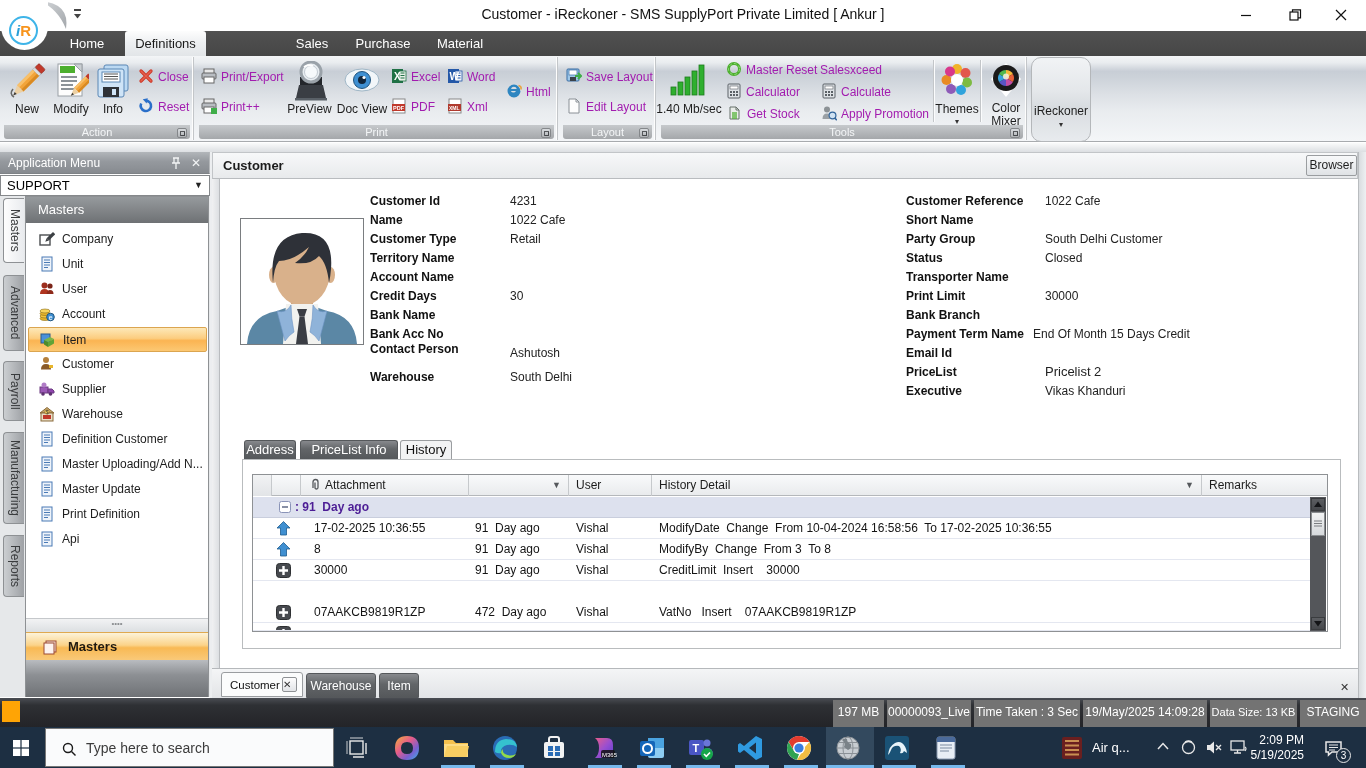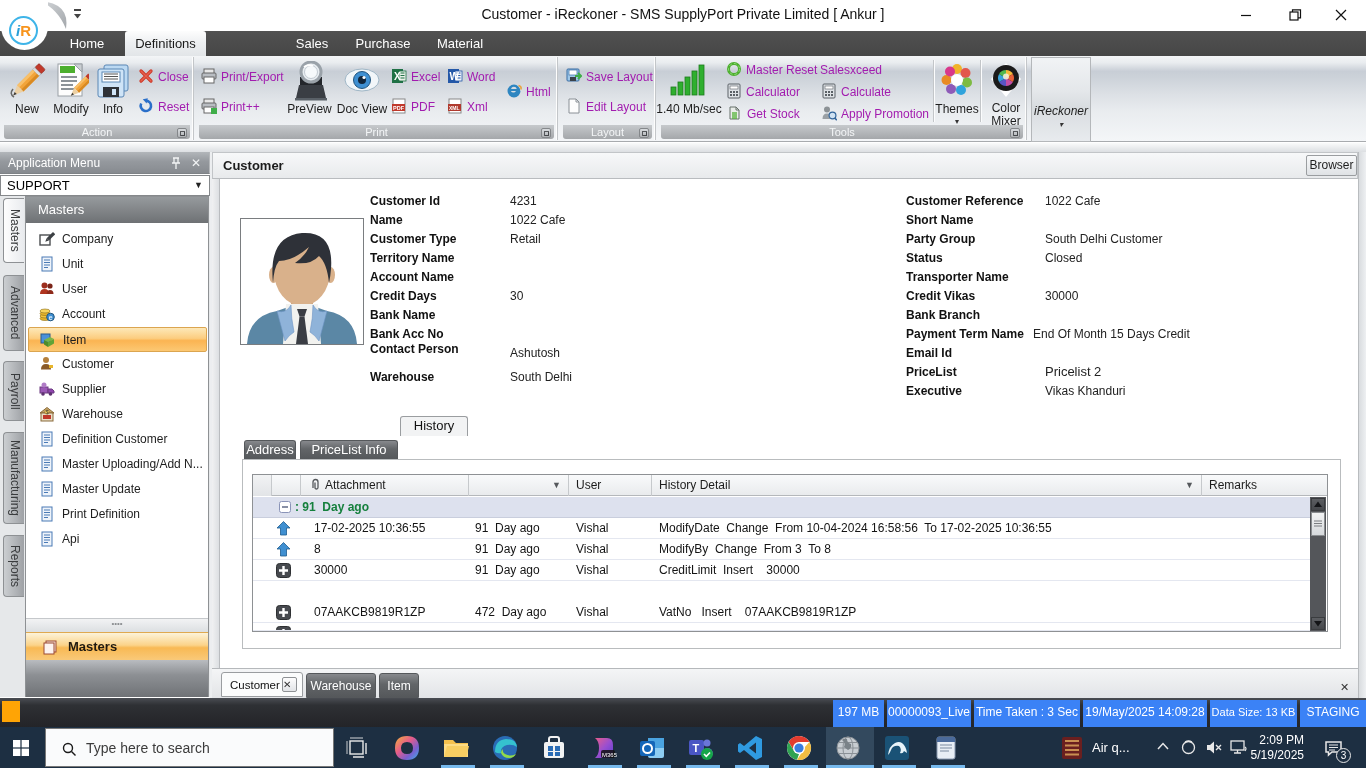--- a/index.html
+++ b/index.html
@@ -76,21 +76,21 @@
 .ggroup { background:#dde1ee; color:#5f646b; border-bottom:1px solid #c9cedd; }
 .gcell { position:absolute; top:0; height:21px; line-height:20px; white-space:nowrap; }
 #gscroll { position:absolute; right:1px; top:22px; width:16px; height:134px; background:#54565a; }
 
 #bottabs { left:212px; top:668px; width:1146px; height:30px; background:linear-gradient(#f4f5f6,#e2e4e7); border-top:1px solid #b5b8bb; }
 .btab { position:absolute; top:4px; height:25px; font-size:12px; text-align:center; border-radius:3px 3px 0 0; }
 .btab-dark { background:linear-gradient(#87898d,#626568 45%,#55585b); border:1px solid #55585b; color:#fff; line-height:24px; }
 #btab-cust { background:#fbfcfc; border:1px solid #9a9da0; color:#111; line-height:24px; }
 
 #statusbar { left:0; top:698px; width:1366px; height:29px; background:linear-gradient(#4a4d53,#2e3034 25%,#232428); }
-.oseg { position:absolute; top:700px; height:40px; background:#3b82f6; color:#fff; font-size:12px; text-align:center; line-height:24px; white-space:nowrap; overflow:hidden; }
+.oseg { position:absolute; top:700px; height:40px; background:#737373; color:#fff; font-size:12px; text-align:center; line-height:24px; white-space:nowrap; overflow:hidden; }
 #oicon { left:2px; top:701px; width:18px; height:21px; background:#ffa405; }
 
 #taskbar { left:0; top:727px; width:1366px; height:41px; background:#1d2f42; }
 #startbtn { left:13px; top:740px; width:16px; height:16px; }
 #searchbox { left:45px; top:728px; width:289px; height:39px; background:#fafbfc; border:1px solid #777; line-height:39px; color:#3c3c3c; font-size:14px; }
 .tico { position:absolute; top:734px; width:28px; height:28px; }
 .tunder { position:absolute; top:765px; height:3px; background:#76b9ed; }
 </style>
 </head>
 <body>
@@ -138,21 +138,21 @@
   </div>
 <div class="rgroup" style="left:197px; top:57px; width:361px;">
     <div class="rglabel">Print<span class="launcher"></span></div>
   </div>
 <div class="rgroup" style="left:561px; top:57px; width:95px;">
     <div class="rglabel">Layout<span class="launcher"></span></div>
   </div>
 <div class="rgroup" style="left:659px; top:57px; width:368px;">
     <div class="rglabel">Tools<span class="launcher"></span></div>
   </div>
-<div class="abs" style="left:1031px; top:57px; width:60px; height:85px; border:1px solid #b4b7ba; border-radius:0; background:linear-gradient(#f1f3f5,#e4e7ea 40%,#d8dce0 60%,#e8ebee);font-style:italic;">
+<div class="abs" style="left:1031px; top:57px; width:60px; height:85px; border:1px solid #b4b7ba; border-radius:10px; background:linear-gradient(#f1f3f5,#e4e7ea 40%,#d8dce0 60%,#e8ebee);">
   <div style="position:absolute; left:0; top:46px; width:100%; text-align:center; font-size:12px; color:#1e1e1e;">iReckoner</div>
   <div style="position:absolute; left:0; top:62px; width:100%; text-align:center; font-size:8px; color:#333;">▾</div>
 </div>
 
 <div class="bigbtn" style="left:5px; top:61px; width:44px;">
   <svg class="bicon" width="38" height="42" viewBox="0 0 38 42">
     <path d="M6 36 Q1 33 5 28" fill="none" stroke="#666" stroke-width="1.6"></path>
     <g transform="rotate(45 19 20)">
       <rect x="15" y="-1" width="9" height="6" rx="1.5" fill="#c0392b" stroke="#8e2a20" stroke-width="0.6"></rect>
       <rect x="15" y="5" width="9" height="3" fill="#d9dcdf" stroke="#9a9da0" stroke-width="0.5"></rect>
@@ -545,34 +545,34 @@
 <div class="fvalue" style="left:510px; top:368px;">South Delhi</div>
 
 <div class="flabel" style="left:906px; top:192px;">Customer Reference</div>
 <div class="fvalue" style="left:1045px; top:192px;">1022 Cafe</div>
 <div class="flabel" style="left:906px; top:211px;">Short Name</div>
 <div class="flabel" style="left:906px; top:230px;">Party Group</div>
 <div class="fvalue" style="left:1045px; top:230px;">South Delhi Customer</div>
 <div class="flabel" style="left:906px; top:249px;">Status</div>
 <div class="fvalue" style="left:1045px; top:249px;">Closed</div>
 <div class="flabel" style="left:906px; top:268px;">Transporter Name</div>
-<div class="flabel" style="left:906px; top:287px;">Credit Vikas</div>
+<div class="flabel" style="left:906px; top:287px;">Print Limit</div>
 <div class="fvalue" style="left:1045px; top:287px;">30000</div>
 <div class="flabel" style="left:906px; top:306px;">Bank Branch</div>
 <div class="flabel" style="left:906px; top:325px;">Payment Term Name</div>
 <div class="fvalue" style="left:1033px; top:325px;text-align:right;">End Of Month 15 Days Credit</div>
 <div class="flabel" style="left:906px; top:344px;">Email Id</div>
 <div class="flabel" style="left:906px; top:363px;">PriceList</div>
 <div class="fvalue" style="left:1045px; top:362px; font-size:13px;">Pricelist 2</div>
 <div class="flabel" style="left:906px; top:382px;">Executive</div>
 <div class="fvalue" style="left:1045px; top:382px;">Vikas Khanduri</div>
 
 <div class="dtab" style="left:244px; top:440px; width:52px;">Address</div>
 <div class="dtab" style="left:300px; top:440px; width:98px;">PriceList Info</div>
-<div class="dtab" id="tab-history" style="left:400px; top:416px; width:68px; height:20px;text-align:center;">History</div>
+<div class="dtab" id="tab-history" style="left:400px; top:440px; width:52px; height:20px;text-align:center;">History</div>
 
 <div class="abs" id="groupbox"></div>
 <div class="abs" id="grid">
 
   <div id="ghead"></div>
   <div class="gcol" style="left:0; width:19px; background:linear-gradient(#f2f3f4,#e2e4e7);"></div>
   <div class="gcol" style="left:19px; width:29px;"></div>
   <div class="gcol" style="left:48px; width:168px; padding-left:24px;">Attachment
     <svg style="position:absolute; left:8px; top:3px;" width="14" height="15" viewBox="0 0 14 15">
         <path d="M4 10 V4 Q4 1.5 6.5 1.5 Q9 1.5 9 4 V9.5 Q9 11 7.5 11 Q6 11 6 9.5 V4.5" fill="none" stroke="#55585c" stroke-width="1.3"></path>
@@ -583,21 +583,21 @@
     </div>
   <div class="gcol" style="left:316px; width:83px; padding-left:7px;">User</div>
   <div class="gcol" style="left:399px; width:550px; padding-left:7px;">History Detail<span style="position:absolute; right:7px; color:#55585c; font-size:9px;">▼</span></div>
   <div class="gcol" style="left:949px; width:109px; padding-left:7px; border-right:none;">Remarks</div>
 
   <div class="grow ggroup" style="top:22px;">
     <svg style="position:absolute; left:26px; top:4px;" width="12" height="12" viewBox="0 0 12 12">
         <rect x="0.5" y="0.5" width="11" height="11" rx="2" fill="#fff" stroke="#8a94b8"></rect>
         <path d="M3 6 h6" stroke="#55607e" stroke-width="1.4"></path>
       </svg>
-    <span class="gcell" style="left:42px; font-weight:bold; color:#15803d;">:&nbsp;91&nbsp; Day ago</span>
+    <span class="gcell" style="left:42px; font-weight:bold; color:#4c1d95;">:&nbsp;91&nbsp; Day ago</span>
   </div>
   <div class="grow" style="top:43px;">
     <svg style="position:absolute; left:23px; top:3px;" width="15" height="15" viewBox="0 0 15 15">
         <path d="M7.5 0.5 L14 7 H10.5 V14 H4.5 V7 H1 Z" fill="#3f8fd1" stroke="#1d5a8e" stroke-width="0.8"></path>
       </svg>
     <span class="gcell" style="left:61px;">17-02-2025 10:36:55</span>
     <span class="gcell" style="left:222px;">91&nbsp; Day ago</span>
     <span class="gcell" style="left:323px;">Vishal</span>
     <span class="gcell" style="left:406px;">ModifyDate&nbsp; Change&nbsp; From 10-04-2024 16:58:56&nbsp; To 17-02-2025 10:36:55</span>
   </div>

